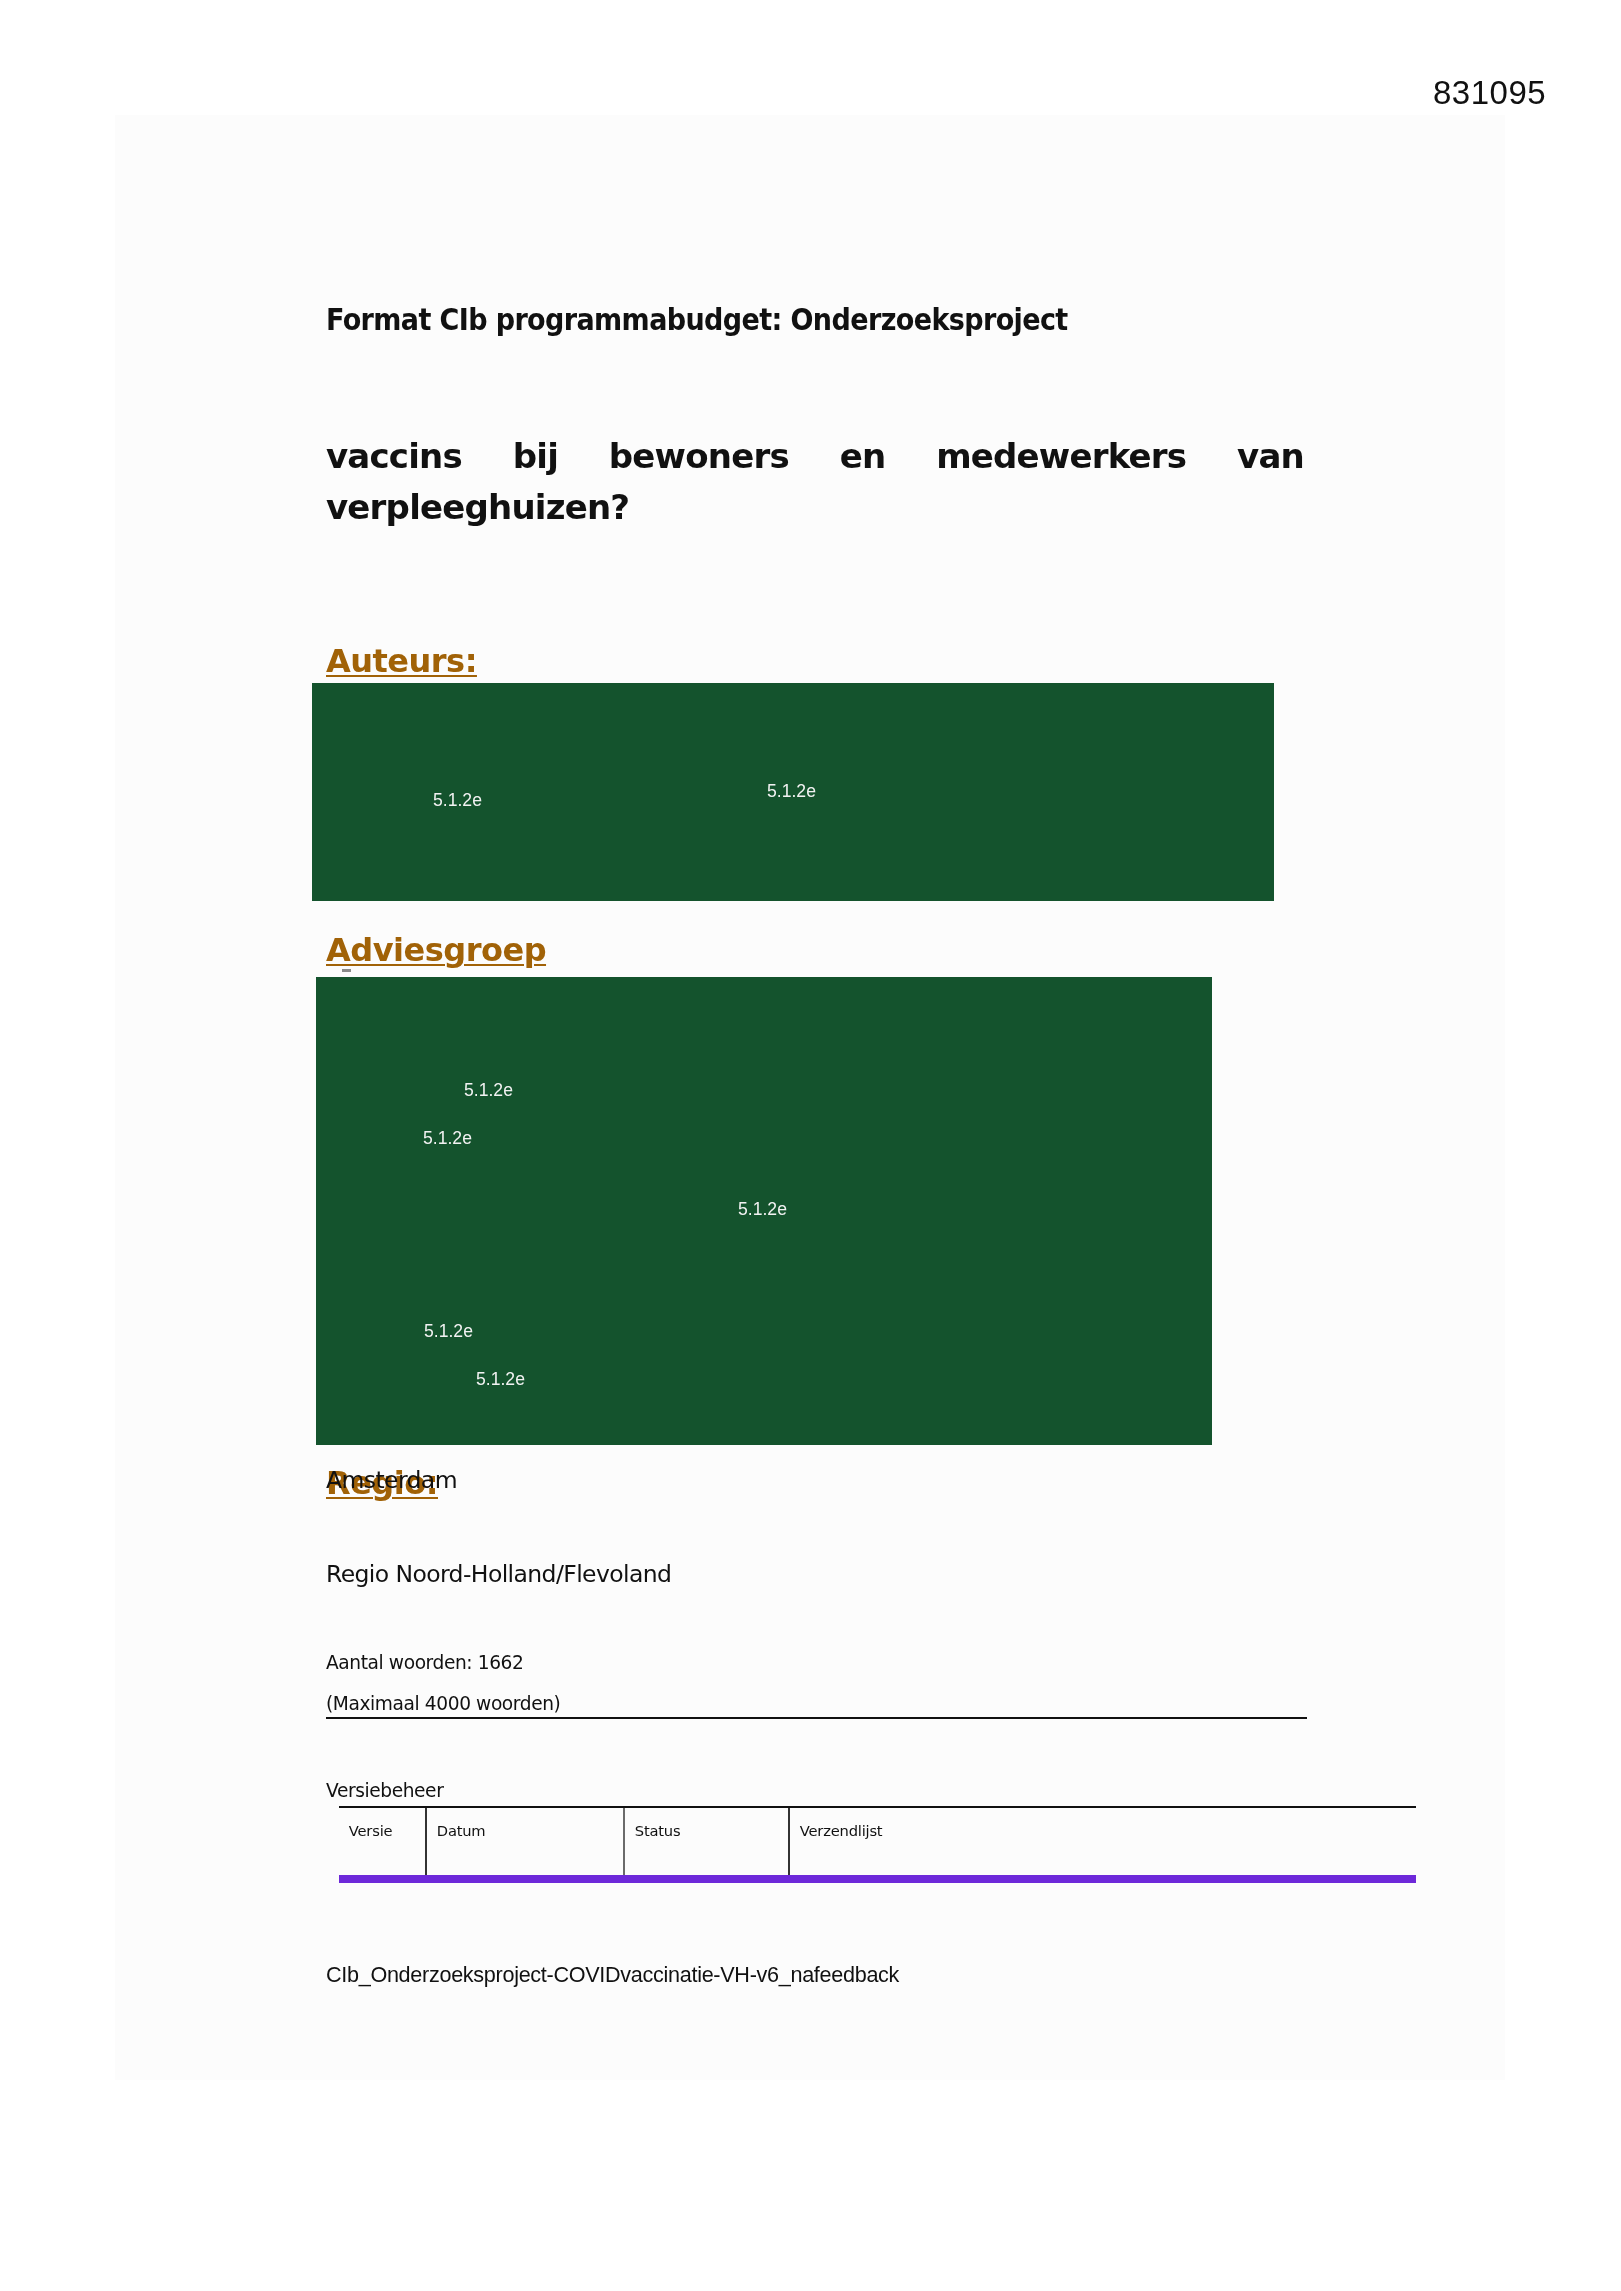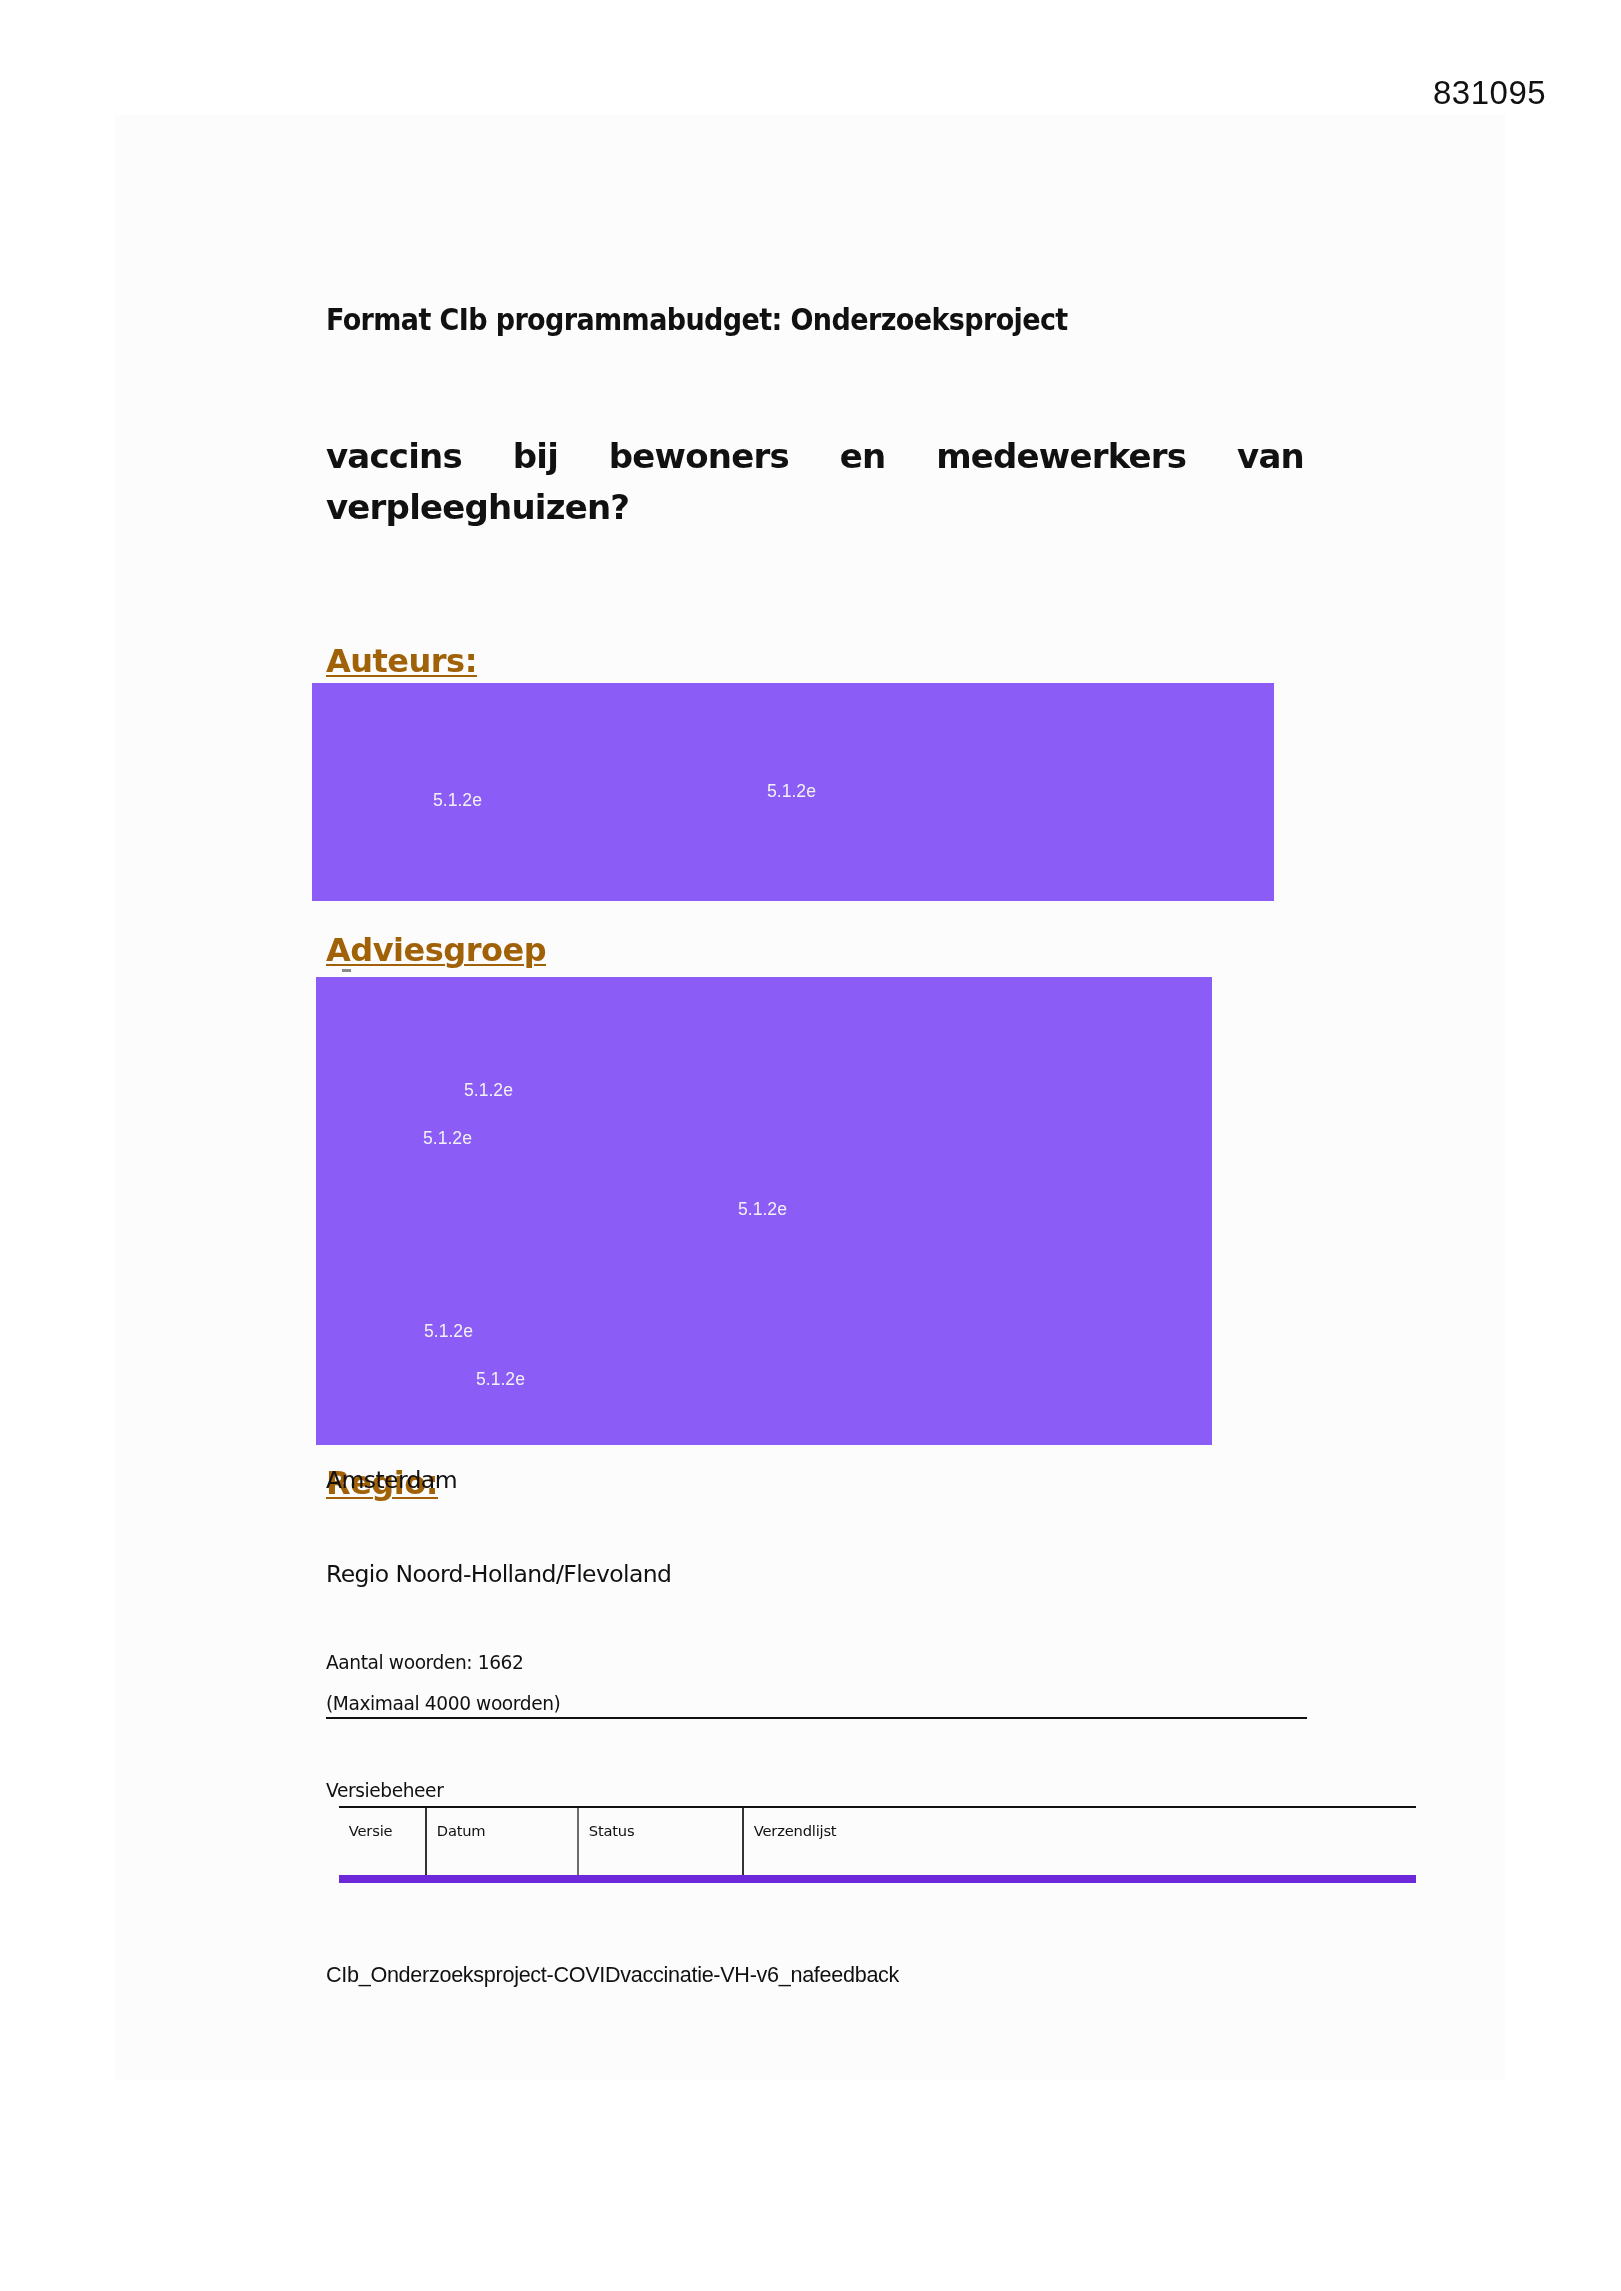--- a/index.html
+++ b/index.html
@@ -9,21 +9,21 @@
     font-family: "Liberation Sans", sans-serif;
   }
   .abs { position: absolute; }
   .scan-bg { left: 115px; top: 115px; width: 1390px; height: 1965px; background: #fcfcfc; }
   .doc-id { left: 1433px; top: 74px; font-family: "Liberation Sans", sans-serif; font-size: 33px; color: #111; letter-spacing: 0.5px; }
   .heading { left: 326px; top: 302px; font-family: "DejaVu Sans Condensed", "DejaVu Sans", sans-serif; font-weight: bold; font-size: 30px; letter-spacing: -0.6px; color: #111; white-space: nowrap; }
   .title { left: 326px; top: 431px; width: 978px; font-family: "DejaVu Sans", sans-serif; font-weight: bold; font-size: 34px; line-height: 51px; letter-spacing: -0.8px; text-align: justify; text-align-last: left; color: #111; }
   .title .line { display: block; text-align: justify; text-align-last: justify; white-space: nowrap; }
   .title .line.last { text-align-last: left; }
   .section-label { font-family: "DejaVu Sans", sans-serif; font-size: 32px; letter-spacing: -0.5px; text-decoration: underline; text-underline-offset: 2.9px; text-decoration-thickness: 2px; color: #a16207; white-space: nowrap; font-weight: bold; }
-  .redact { background: #8b5cf6; }
+  .redact { background: #14532d; }
   .redact-label { position: absolute; color: #f2f2f2; font-family: "Liberation Sans", sans-serif; font-size: 17.6px; white-space: nowrap; }
   .body-text { font-family: "DejaVu Sans", sans-serif; font-size: 23.5px; letter-spacing: -0.6px; color: #111; white-space: nowrap; }
   .small-text { font-family: "DejaVu Sans", sans-serif; font-size: 18.6px; letter-spacing: -0.4px; color: #111; white-space: nowrap; }
   .rule { background: #111; height: 2px; }
   table.versions { position: absolute; left: 339px; top: 1806px; width: 1077px; border-collapse: collapse; }
   table.versions th {
     font-family: "DejaVu Sans", sans-serif; font-weight: normal; font-size: 14.7px; letter-spacing: -0.2px;
     text-align: left; vertical-align: top; color: #111; height: 72px; padding: 13.7px 0 0 9.8px; box-sizing: border-box;
     border-top: 2.9px solid #111; border-bottom: 8px solid #6d28d9;
   }
@@ -68,21 +68,21 @@
 
 <div class="abs small-text" style="left:326px; top:1652px;">Aantal woorden: 1662</div>
 <div class="abs small-text" style="left:326px; top:1693px;">(Maximaal 4000 woorden)</div>
 <div class="abs rule" style="left:326px; top:1717px; width:981px;"></div>
 
 <div class="abs small-text" style="left:326px; top:1780px;">Versiebeheer</div>
 <table class="versions">
   <thead>
     <tr>
       <th class="c1" style="width:87px;">Versie</th>
-      <th class="c2" style="width:152px;">Datum</th>
+      <th class="c2" style="width:198px;">Datum</th>
       <th class="c3" style="width:165px;">Status</th>
       <th class="c4">Verzendlijst</th>
     </tr>
   </thead>
 </table>
 
 <div class="abs footer">CIb_Onderzoeksproject-COVIDvaccinatie-VH-v6_nafeedback</div>
 
 
 </body></html>

